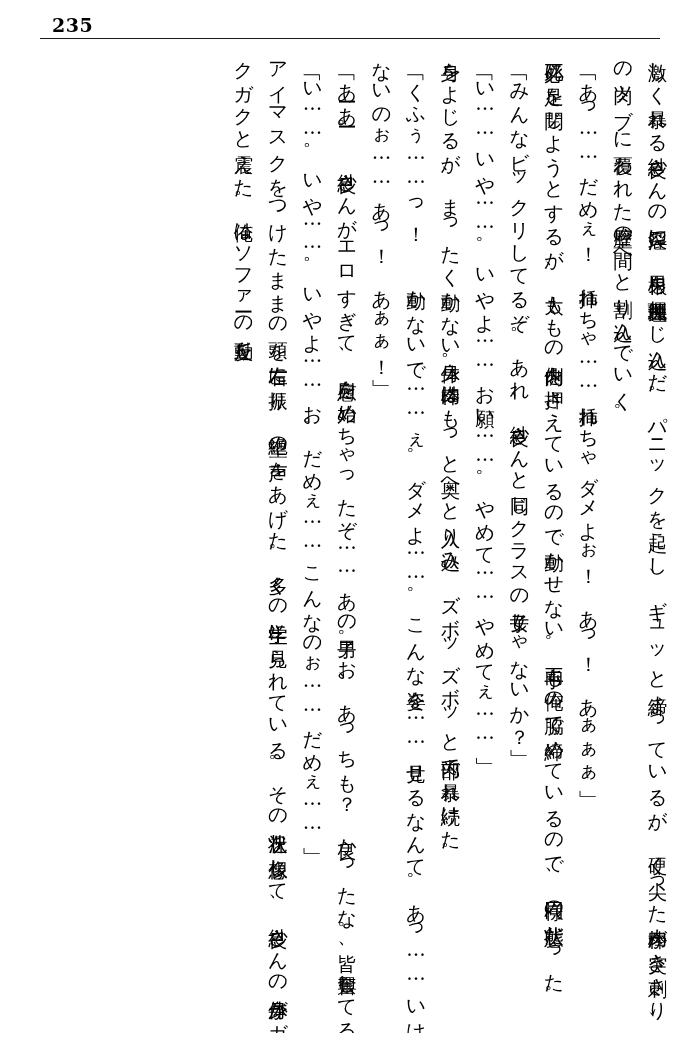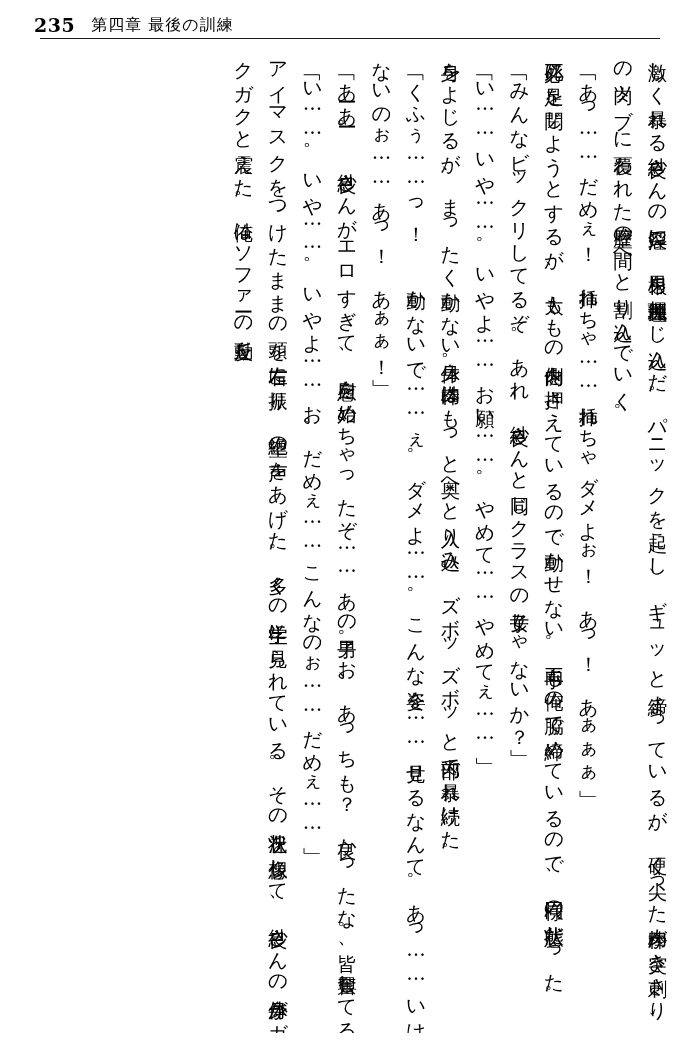--- a/index.html
+++ b/index.html
@@ -19,21 +19,21 @@
   
   .header {
     position: absolute;
     top: 8px;
     left: 0;
     width: 700px;
     height: 34px;
     display: flex;
     align-items: center;
     justify-content: flex-start;
-    padding-left: 34px;
+    padding-left: 52px;
     box-sizing: border-box;
   }
   .page-number {
     font-size: 19px;
     font-weight: bold;
     letter-spacing: 0.5px;
     margin-right: 16px;
   }
   .chapter-title {
     font-size: 16px;
@@ -72,21 +72,20 @@
     text-indent: 19.5px;
   }
 </style>
 </head>
 <body>
 
 <div class="page">
 
   <div class="header">
     <span class="page-number">235</span>
-    <span class="chapter-title">第四章 最後の訓練</span>
   </div>
   <div class="header-rule"></div>
 
   <div class="body-text">
     <p>激しく暴れる紗良さんの淫裂に、男根を無理矢理ねじ込んだ。パニックを起こし、ギュッと締まっているが、硬く尖った肉棒が突き刺さり、無数の肉ツブに覆われた膣壁の間へと割り込んでいく。</p>
     <p class="indent">「あっ……だめぇ！　挿れちゃ……挿れちゃダメよぉ！　あっ！　あぁぁぁ」</p>
     <p>必死に足を閉じようとするが、太ももの内側を押さえているので動かせない。両手も俺の脇で締めているので、同様の状態だった。</p>
     <p class="indent">「みんなビックリしてるぞ。あれ、紗良さんと同じクラスの女子じゃないか？」</p>
     <p class="indent">「い……いや……。いやよ……お願い……。やめて……やめてぇ……」</p>
     <p>身をよじるが、まったく動かない身体。肉棒はもっと奥へと入り込み、ズボッズボッと内部で暴れ続けた。</p>

